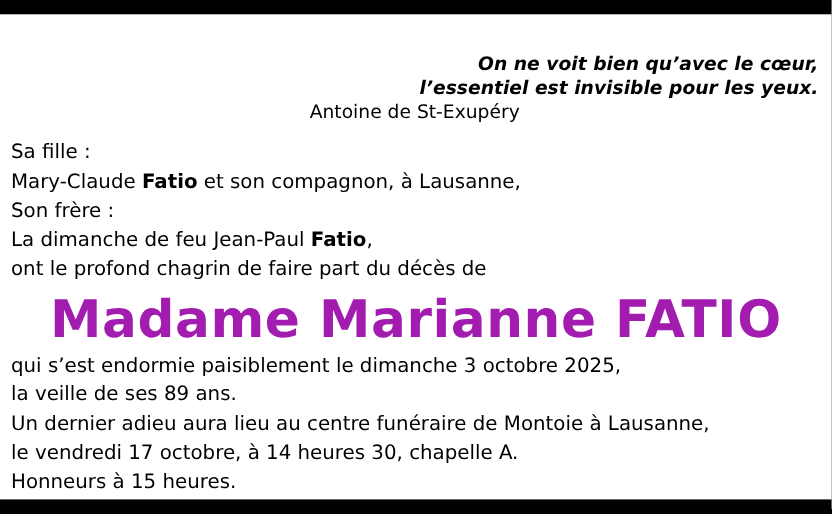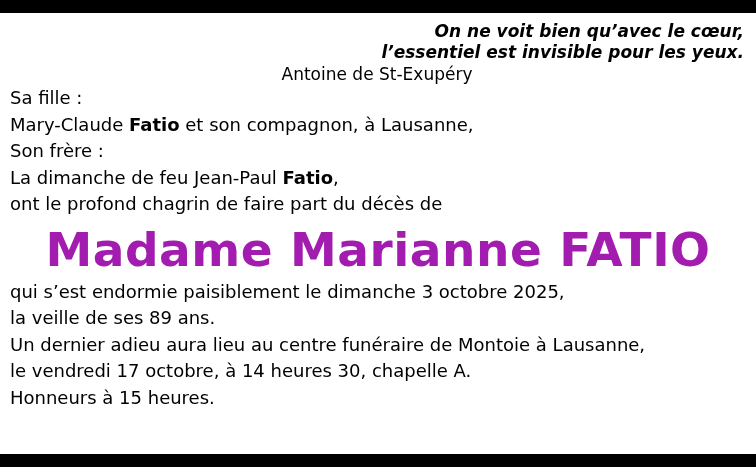--- a/index.html
+++ b/index.html
@@ -24,31 +24,33 @@
     padding: 8px 10px 0 10px;
   }
   .epigraph {
     text-align: right;
     font-style: italic;
     font-weight: bold;
     font-size: 17px;
     line-height: 21px;
     color: #000;
     padding-right: 2px;
+    margin-top: 28px;
   }
   .epigraph-author {
     text-align: center;
     font-style: normal;
     font-weight: normal;
     font-size: 17px;
     line-height: 22px;
     color: #000;
     padding-right: 2px;
   }
   .body-lines {
+    margin-top: 13px;
   }
   .line {
     font-size: 18px;
     line-height: 26.5px;
     color: #000;
     white-space: nowrap;
   }
   .line b {
     font-weight: bold;
   }

